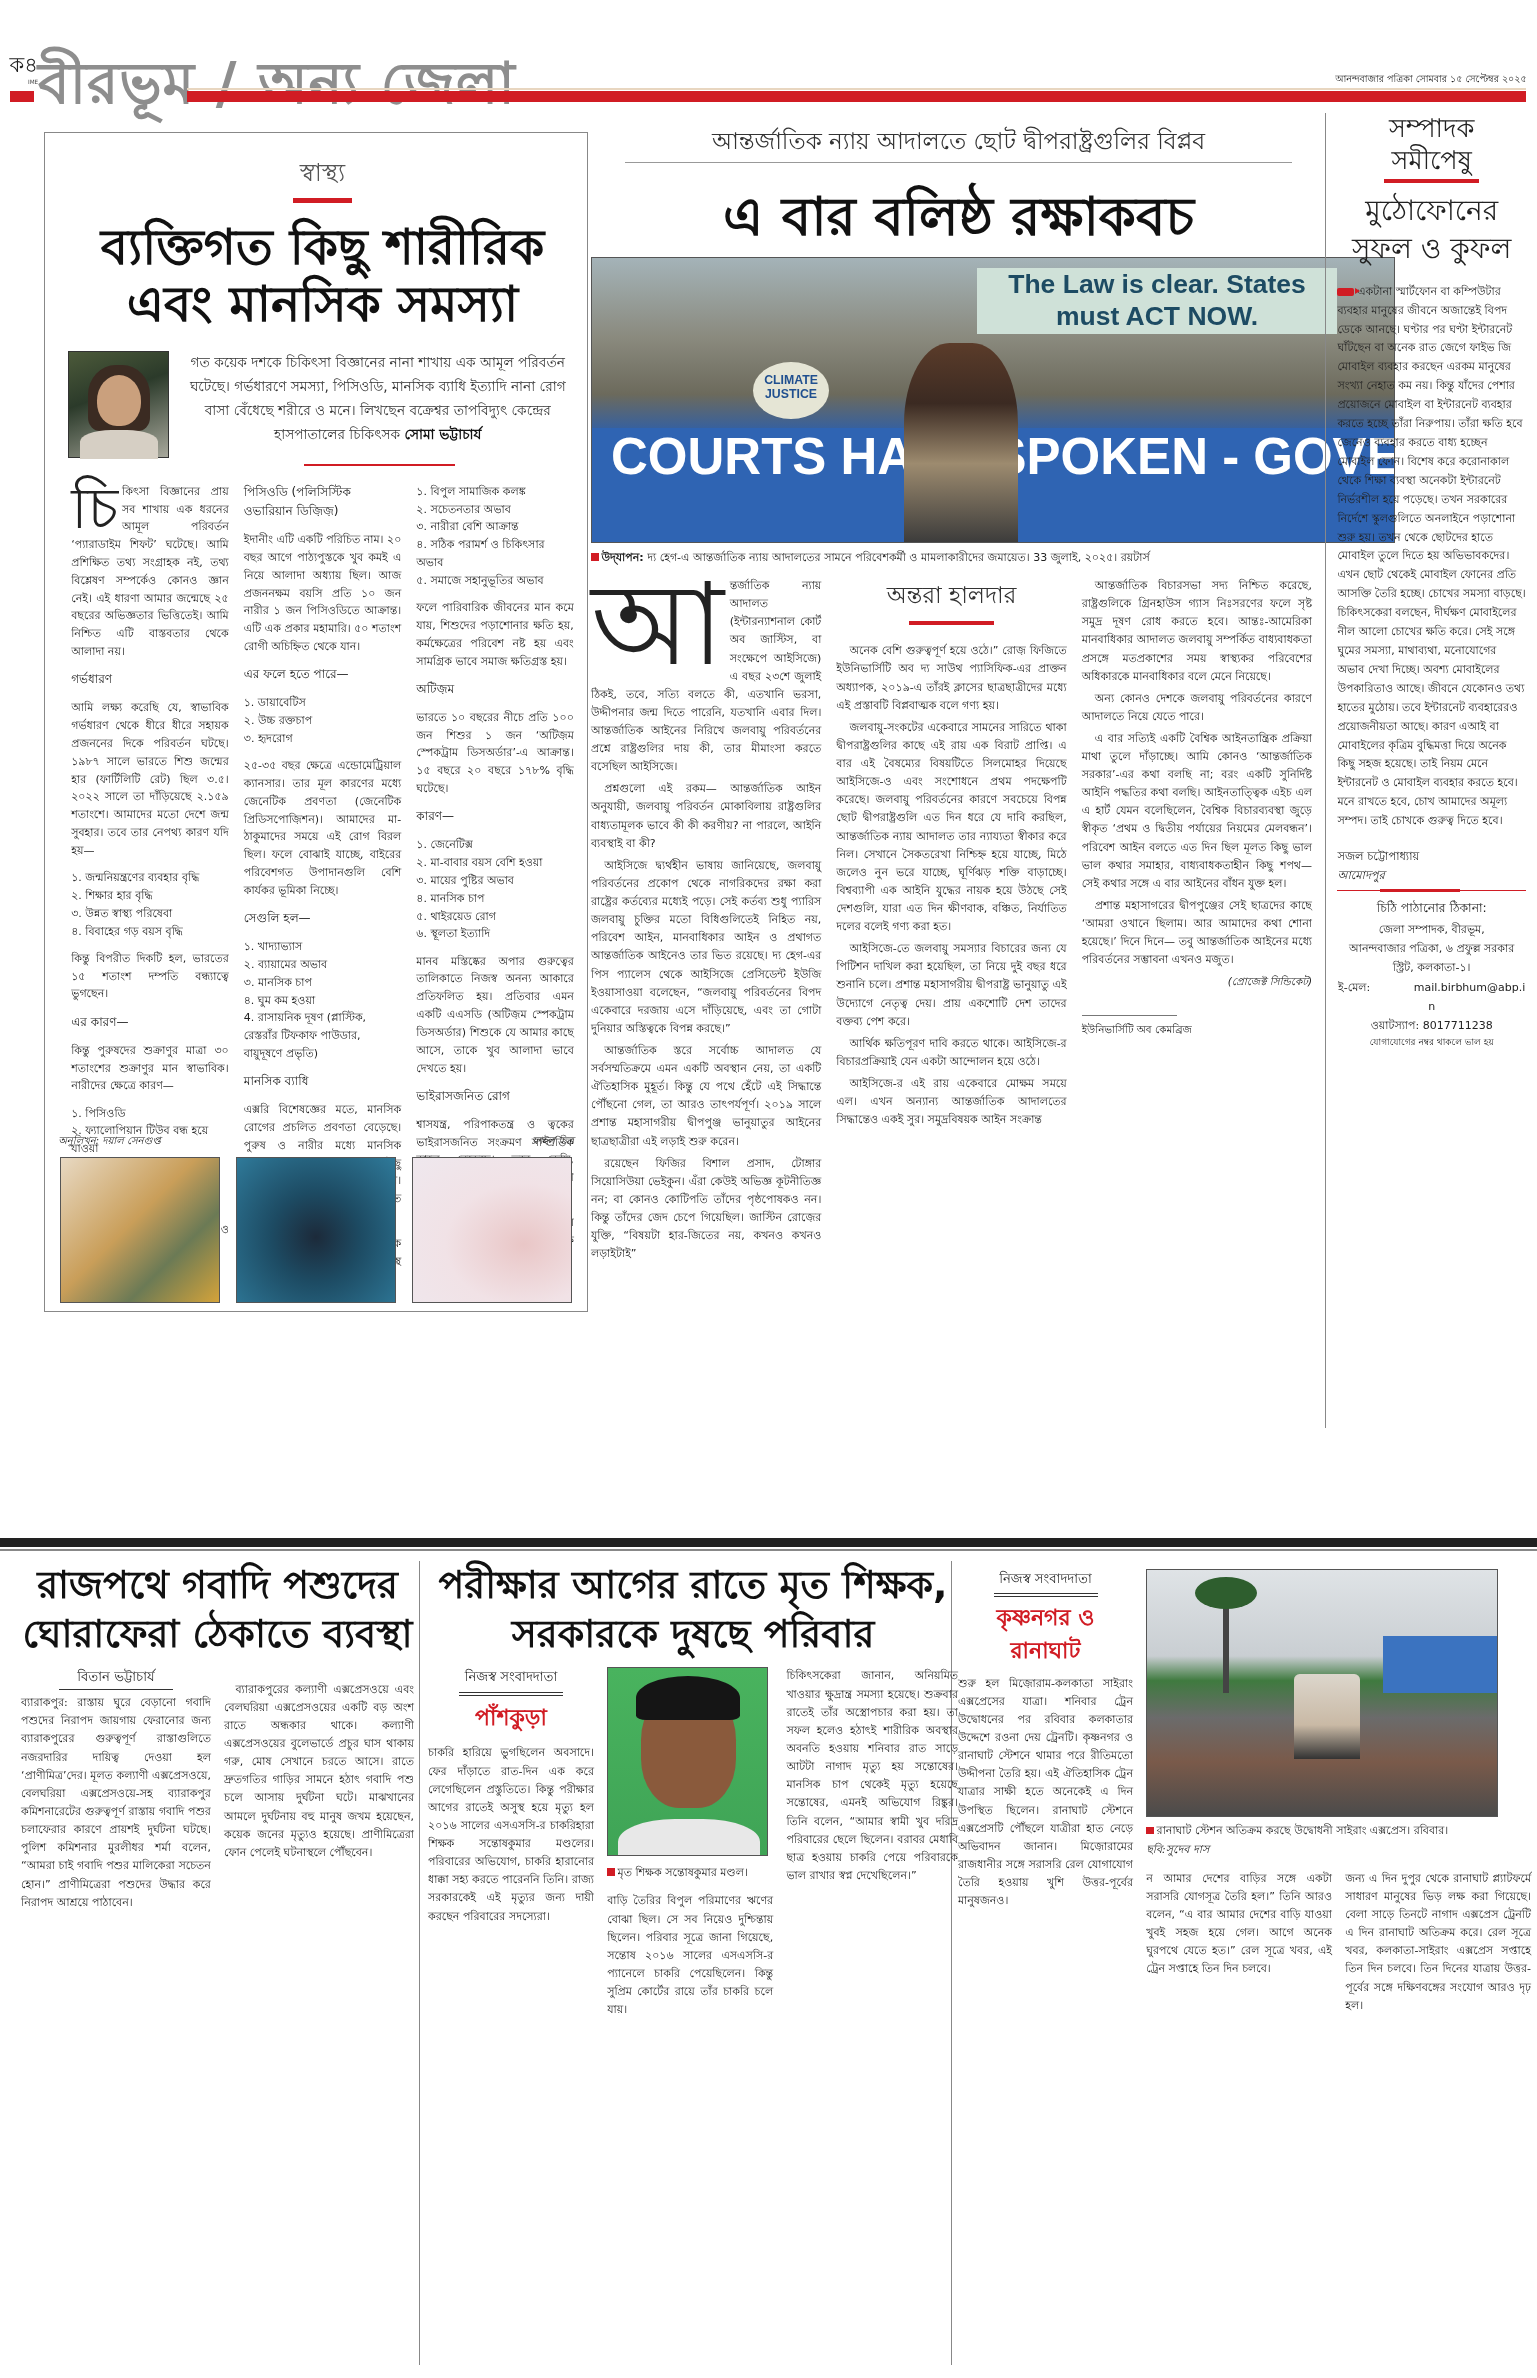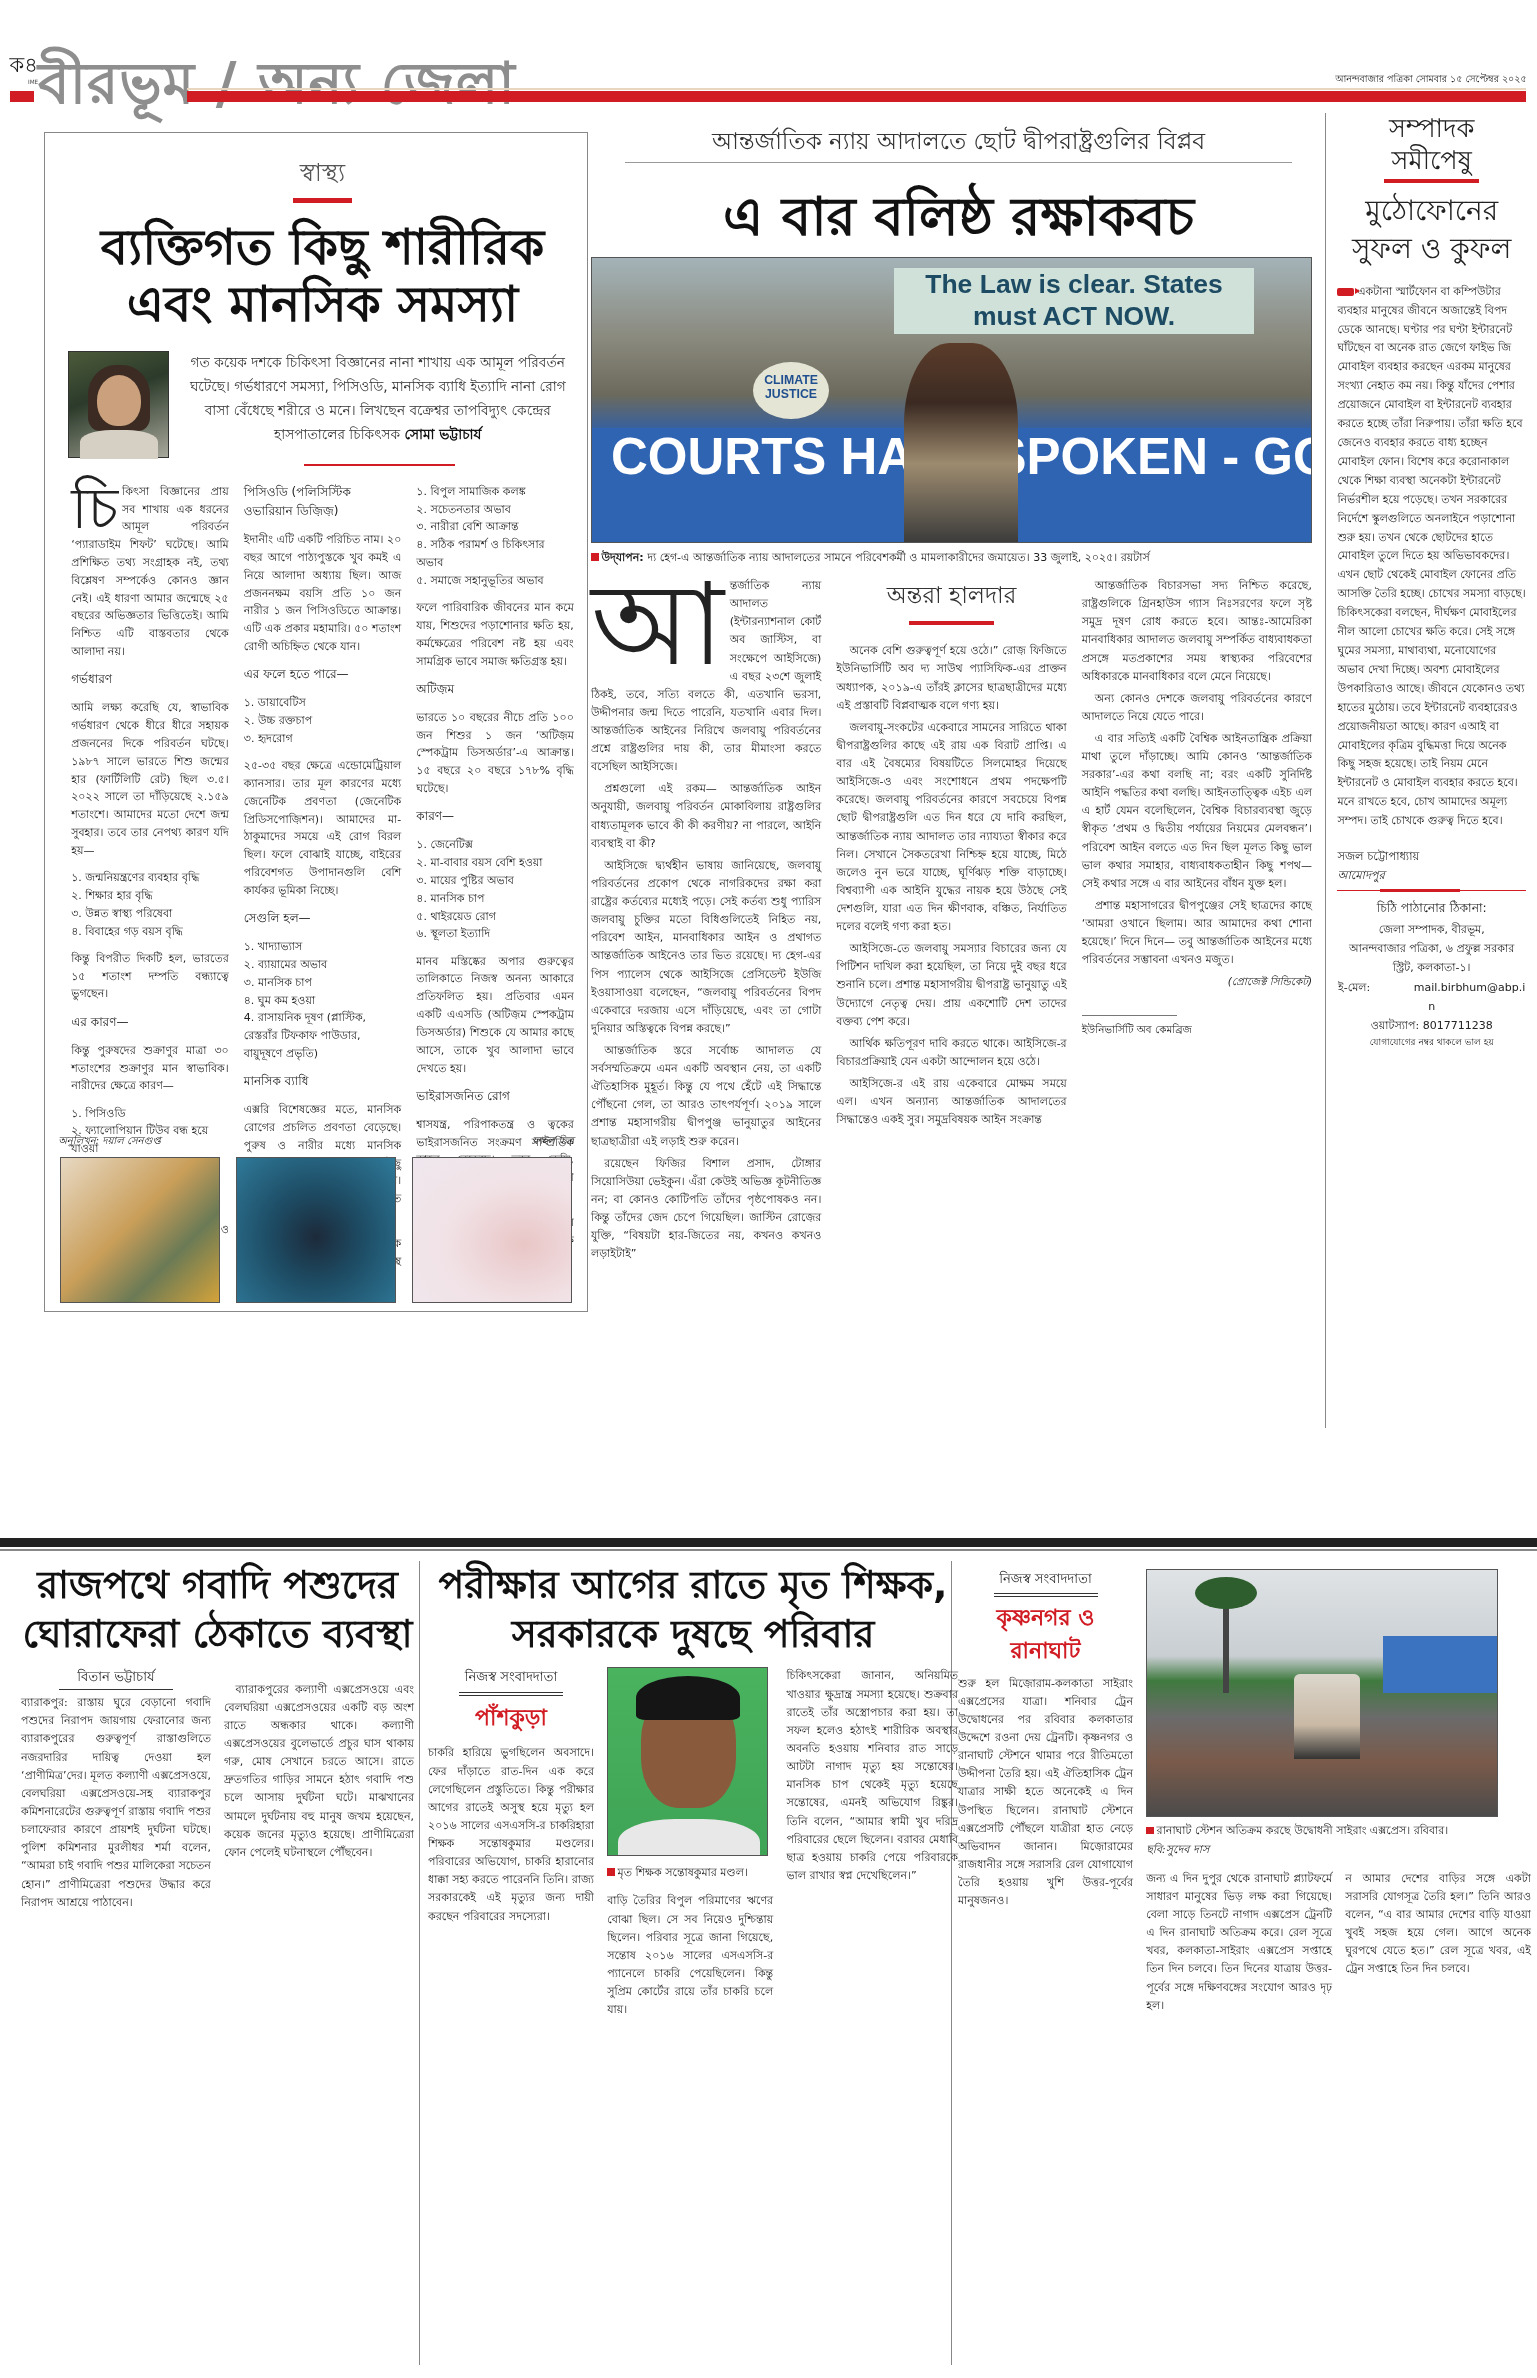--- a/index.html
+++ b/index.html
@@ -39,21 +39,21 @@
   .health-photos { display: flex; gap: 16px; padding: 0 15px; position: absolute; top: 1024px; left: 0; width: 100%; }
   .hp { flex: 1; height: 146px; border: 0.9px solid #555; position: relative; overflow: hidden; }
   .hp1 { background: linear-gradient(135deg,#e8d9c3 0%,#c99e59 45%,#6b7a55 70%,#d4a33a 100%); }
   .hp2 { background: radial-gradient(ellipse at 50% 55%,#1c2a3a 0%,#1d4b63 40%,#2f7a9a 100%); }
   .hp3 { background: radial-gradient(ellipse at 70% 60%,#e9c6c6 0%,#f1e2e6 50%,#efe8ee 100%); }
 
   
   #feature-kicker { left: 606px; top: 123px; width: 705px; text-align: center; font-size: 23px; color: #333; }
   #feature-kicker-rule { left: 625px; top: 162px; width: 667px; height: 0.9px; background: #999; }
   #feature-headline { left: 606px; top: 176px; width: 705px; text-align: center; font-size: 53px; font-weight: bold; color: #111; }
-  #feature-photo { left: 591px; top: 257px; width: 721px; height: 286px; overflow: hidden; border: 0.9px solid #555;
+  #feature-photo { left: 591px; top: 257px; width: 804px; height: 286px; overflow: hidden; border: 0.9px solid #555;
     background: linear-gradient(180deg,#a4b3b8 0%,#8a8a7e 28%,#6c6a5c 48%,#2f5fa8 62%,#2457a5 100%); }
   .banner-top { position: absolute; right: 57px; top: 9.5px; width: 360px; height: 66px; background: #cfe1d8; color: #1d4b63; font-weight: bold; font-size: 26.5px; text-align: center; line-height: 32px; font-family: "Liberation Sans", sans-serif; }
   .banner-bottom { position: absolute; left: 0; bottom: 0; width: 100%; height: 114px; background: #2f64b3; color: #fff; font-weight: bold; font-size: 51px; line-height: 57px; padding-left: 19px; font-family: "Liberation Sans", sans-serif; white-space: nowrap; overflow: hidden; }
   .person { position: absolute; left: 312px; top: 85px; width: 114px; height: 201px; background: linear-gradient(180deg,#5b3c2a 0%,#3b2a22 30%,#9d8b6f 60%,#3a3a3a 100%); border-radius: 40% 40% 0 0; }
   .sign { position: absolute; left: 161px; top: 104px; width: 76px; height: 57px; background: #e5e5d5; color: #1f4f8f; font-size: 12.3px; font-weight: bold; text-align: center; border-radius: 50%; padding-top: 11.4px; font-family: "Liberation Sans", sans-serif; }
   #feature-caption { left: 591px; top: 549px; width: 721px; font-size: 11px; color: #222; }
   .red-sq { display: inline-block; width: 7.6px; height: 7.6px; background: #d11c24; margin-right: 2.8px; }
   #feature-body { left: 591px; top: 577px; width: 721px; height: 856px; }
   .fcols { display: flex; gap: 15px; font-size: 11px; line-height: 1.65; color: #222; }
   .fcols .col { flex: 1; text-align: justify; }
@@ -360,22 +360,22 @@
         <div class="palm"></div>
           <div class="roof"></div>
           <div class="train"></div>
       </div>
       <div class="caption-sm" style="margin-top:5.7px;">
         <span class="red-sq"></span><span>রানাঘাট স্টেশন অতিক্রম করছে উদ্বোধনী সাইরাং এক্সপ্রেস। রবিবার।</span>
       </div>
       <div class="caption-sm" style="font-style:italic;">ছবি:সুদেব দাস</div>
       <div class="bcols" style="margin-top:9.5px;">
         <div class="col">
+            <p style="text-indent:0">ন আমার দেশের বাড়ির সঙ্গে একটা সরাসরি যোগসূত্র তৈরি হল।” তিনি আরও বলেন, “এ বার আমার দেশের বাড়ি যাওয়া খুবই সহজ হয়ে গেল। আগে অনেক ঘুরপথে যেতে হত।” রেল সূত্রে খবর, এই ট্রেন সপ্তাহে তিন দিন চলবে।</p>
+          </div>
+        <div class="col">
             <p style="text-indent:0">জন্য এ দিন দুপুর থেকে রানাঘাট প্ল্যাটফর্মে সাধারণ মানুষের ভিড় লক্ষ করা গিয়েছে। বেলা সাড়ে তিনটে নাগাদ এক্সপ্রেস ট্রেনটি এ দিন রানাঘাট অতিক্রম করে। রেল সূত্রে খবর, কলকাতা-সাইরাং এক্সপ্রেস সপ্তাহে তিন দিন চলবে। তিন দিনের যাত্রায় উত্তর-পূর্বের সঙ্গে দক্ষিণবঙ্গের সংযোগ আরও দৃঢ় হল।</p>
           </div>
-        <div class="col">
-            <p style="text-indent:0">ন আমার দেশের বাড়ির সঙ্গে একটা সরাসরি যোগসূত্র তৈরি হল।” তিনি আরও বলেন, “এ বার আমার দেশের বাড়ি যাওয়া খুবই সহজ হয়ে গেল। আগে অনেক ঘুরপথে যেতে হত।” রেল সূত্রে খবর, এই ট্রেন সপ্তাহে তিন দিন চলবে।</p>
-          </div>
       </div>
     </div>
   </div>
 </div>
 
 
 </body></html>

